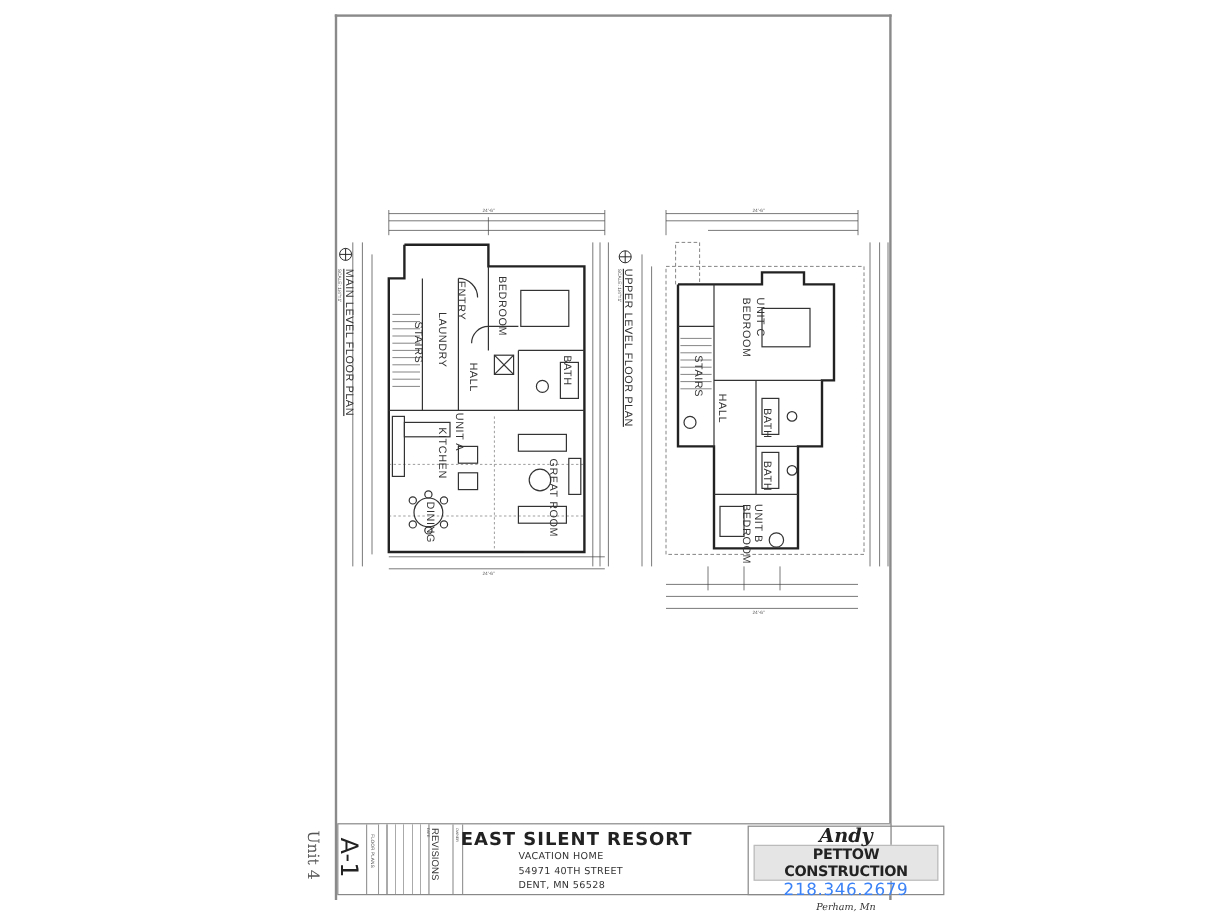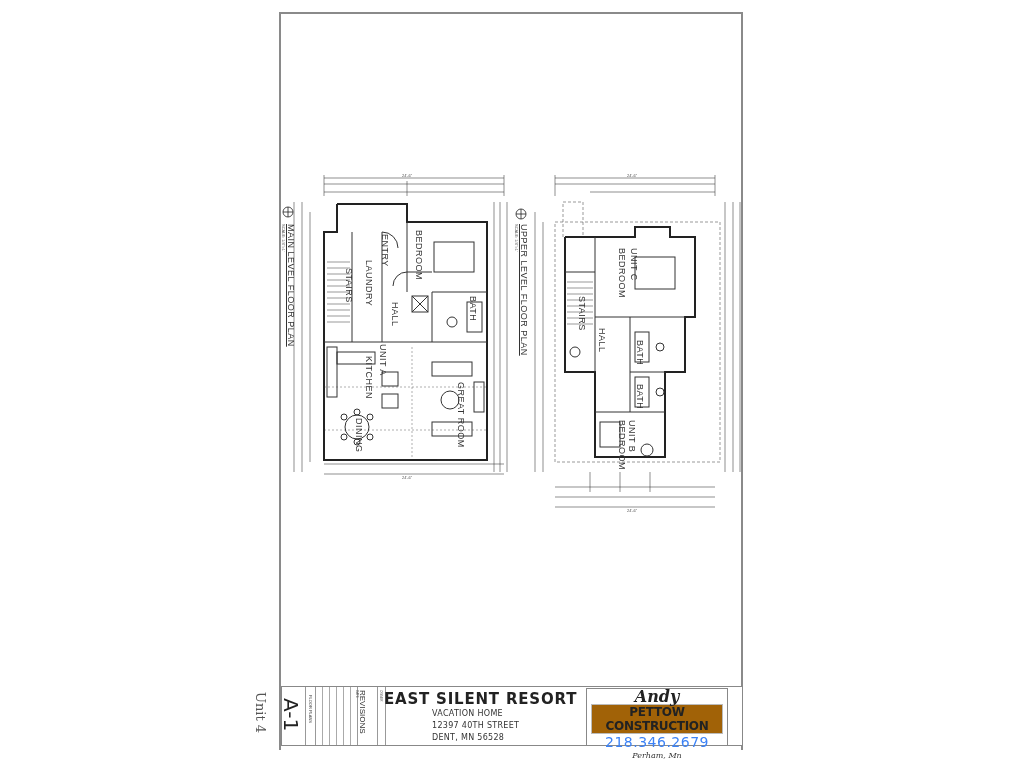--- a/index.html
+++ b/index.html
@@ -9,23 +9,23 @@
   .plan svg { width:100%; height:100%; display:block; }
   .plan-title { position:absolute; font-size:9px; letter-spacing:0.5px; text-decoration:underline; white-space:nowrap; transform-origin:left top; transform:rotate(90deg); color:#333; }
   .plan-title-sub { position:absolute; font-size:4px; white-space:nowrap; transform-origin:left top; transform:rotate(90deg); color:#555; }
   .room-label { position:absolute; font-size:9px; white-space:nowrap; transform-origin:left top; transform:rotate(90deg); color:#333; letter-spacing:0.5px; }
   .dim { position:absolute; font-size:4px; color:#555; white-space:nowrap; }
   .titleblock { position:absolute; left:281px; top:686px; width:462px; height:60px; border:1px solid #888; box-sizing:border-box; background:#fff; }
   .tb-cell { position:absolute; top:0; height:58px; border-right:1px solid #999; box-sizing:border-box; }
   .tb-vert { position:absolute; transform-origin:left top; transform:rotate(90deg); white-space:nowrap; }
   .project-name { position:absolute; left:384px; top:690px; font-size:15px; letter-spacing:0.8px; color:#222; font-family:"DejaVu Sans", sans-serif; font-weight:700; }
   .project-line { position:absolute; left:385px; font-size:8px; color:#333; font-family:"DejaVu Sans", sans-serif; letter-spacing:0.3px;padding-left:47px; }
-  .logo-box { position:absolute; left:586px; top:688px; width:142px; height:58px; border:1px solid #888; box-sizing:border-box; text-align:center; }
+  .logo-box { position:absolute; left:623px; top:688px; width:164px; height:58px; border:1px solid #888; box-sizing:border-box; text-align:center; }
   .logo-script { font-family:"DejaVu Serif", serif; font-style:italic; font-size:16px; font-weight:bold; line-height:14px; margin-top:1px; color:#222; }
-  .logo-company { font-family:"DejaVu Sans", sans-serif; font-weight:bold; font-size:12px; line-height:14px; background:#a16207; color:#222; margin:0 4px; letter-spacing:-0.3px; border:1px solid #bbb; }
+  .logo-company { font-family:"DejaVu Sans", sans-serif; font-weight:bold; font-size:12px; line-height:14px; background:#e5e5e5; color:#222; margin:0 4px; letter-spacing:-0.3px; border:1px solid #bbb; }
   .logo-phone { font-family:"DejaVu Sans", sans-serif; font-weight:normal; font-size:14px; line-height:17px; letter-spacing:0.5px; color:#3b82f6; }
   .logo-city { font-family:"DejaVu Serif", serif; font-style:italic; font-size:8px; line-height:9px; color:#333; }
   .handwritten { position:absolute; left:254px; top:692px; font-family:"DejaVu Serif", serif; font-size:13px; color:#555; transform-origin:left top; transform:rotate(90deg) translate(0,-14px); white-space:nowrap; }
   .sheet-num { position:absolute; font-size:20px; font-family:"DejaVu Sans", sans-serif; transform-origin:left top; transform:rotate(90deg); white-space:nowrap; color:#222; }
 </style>
 </head>
 <body>
 
 <div class="sheet"></div>
 
@@ -217,21 +217,21 @@
   <div class="tb-cell" style="left:96px; width:8px;"></div>
 </div>
 <span class="sheet-num" style="left:303px; top:698px;">A-1</span>
 <span class="tb-vert" style="left:313px; top:695px; font-size:4px; color:#444;">FLOOR PLANS</span>
 <span class="tb-vert" style="left:367px; top:690px; font-size:8px; color:#333;">REVISIONS</span>
 <span class="tb-vert" style="left:359px; top:690px; font-size:3px; color:#555;">DATE</span>
 <span class="tb-vert" style="left:383px; top:690px; font-size:3px; color:#555;">OWNER</span>
 
 <span class="project-name">EAST SILENT RESORT</span>
 <span class="project-line" style="top:709px;">VACATION HOME</span>
-<span class="project-line" style="top:721px;">12397 40TH STREET</span>
+<span class="project-line" style="top:721px;">54971 40TH STREET</span>
 <span class="project-line" style="top:733px;text-align:center;">DENT, MN 56528</span>
 
 <div class="logo-box">
   <div class="logo-script">Andy</div>
   <div class="logo-company">PETTOW CONSTRUCTION</div>
   <div class="logo-phone">218.346.2679</div>
   <div class="logo-city">Perham, Mn</div>
 </div>
 
 <span class="handwritten">Unit 4</span>

